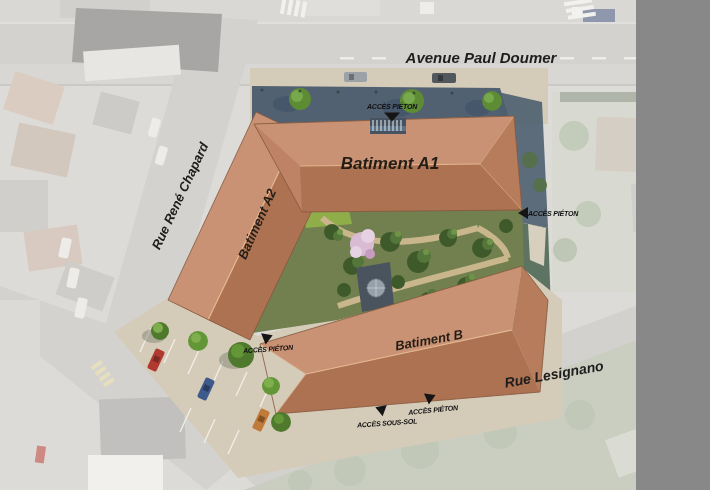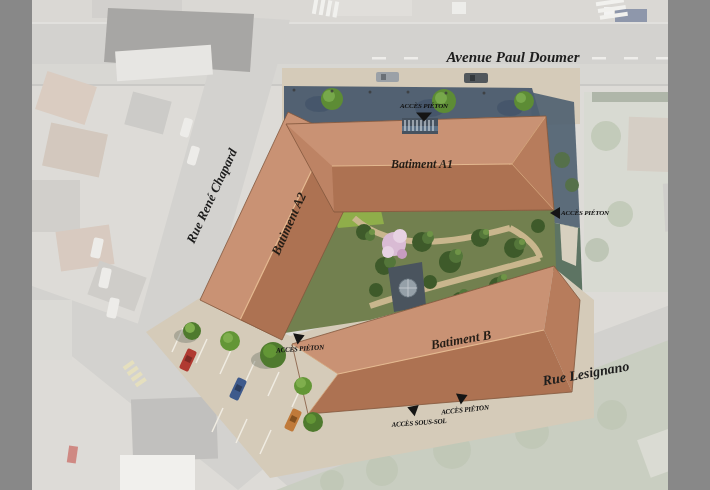--- a/index.html
+++ b/index.html
@@ -1,17 +1,17 @@
 <!DOCTYPE html>
 <html><head>
 <meta charset="utf-8">
 <style>
   html,body{margin:0;padding:0;background:#888;}
   .stage{position:relative;width:636px;height:490px;overflow:hidden;
-         font-family:Liberation Serif, serif;background:#c9c6bf;margin-left:32px;}
+         font-family:Liberation Sans, sans-serif;background:#c9c6bf;}
   .stage svg{position:absolute;left:0;top:0;}
   .fade{position:absolute;inset:0;background:rgba(255,255,255,0.38);}
   .lbl{position:absolute;white-space:nowrap;transform:translate(-50%,-50%);}
   .street{font-style:italic;font-weight:bold;color:#1d1d1d;}
   .bld{font-style:italic;font-weight:bold;color:#241d16;}
   .acc{font-style:italic;font-weight:bold;font-size:7px;letter-spacing:-0.2px;color:#101010;}
   .arr{position:absolute;width:0;height:0;transform:translate(-50%,-50%);}
   .arr-down{border-left:8px solid transparent;border-right:8px solid transparent;border-top:9px solid #151515;}
   .arr-left{border-top:6px solid transparent;border-bottom:6px solid transparent;border-right:10px solid #151515;}
   .arr-right{border-top:6px solid transparent;border-bottom:6px solid transparent;border-left:10px solid #151515;}
@@ -292,21 +292,21 @@
       <circle cx="670" cy="441" r="21" fill="none" stroke="#1b1b1b" stroke-width="1.5"></circle>
       <line x1="648" y1="441" x2="692" y2="441" stroke="#1b1b1b" stroke-width="1"></line>
       <polygon points="670,405 661,467 679,467" fill="#101010"></polygon>
     </g>
   </svg>
 
   <div class="lbl street" style="left:481px;top:57px;font-size:15px;">Avenue Paul Doumer</div>
   <div class="lbl street" style="left:180px;top:196px;font-size:13px;transform:translate(-50%,-50%) rotate(-65deg);">Rue René Chapard</div>
   <div class="lbl street" style="left:554px;top:374px;font-size:14px;transform:translate(-50%,-50%) rotate(-10deg);">Rue Lesignano</div>
 
-  <div class="lbl bld" style="left:390px;top:164px;font-size:12px;">Batiment A1</div>
+  <div class="lbl bld" style="left:390px;top:164px;font-size:17px;">Batiment A1</div>
   <div class="lbl bld" style="left:257px;top:224px;font-size:13px;transform:translate(-50%,-50%) rotate(-66deg);">Batiment A2</div>
   <div class="lbl bld" style="left:429px;top:340px;font-size:13px;transform:translate(-50%,-50%) rotate(-10deg);">Batiment B</div>
 
   <div class="lbl acc" style="left:392px;top:106px;">ACCÈS PIÉTON</div>
   <div class="arr arr-down" style="left:392px;top:117px;"></div>
 
   <div class="lbl acc" style="left:553px;top:213px;">ACCÈS PIÉTON</div>
   <div class="arr arr-left" style="left:523px;top:213px;"></div>
 
   <div class="lbl acc" style="left:268px;top:349px;transform:translate(-50%,-50%) rotate(-4deg);">ACCÈS PIÉTON</div>

